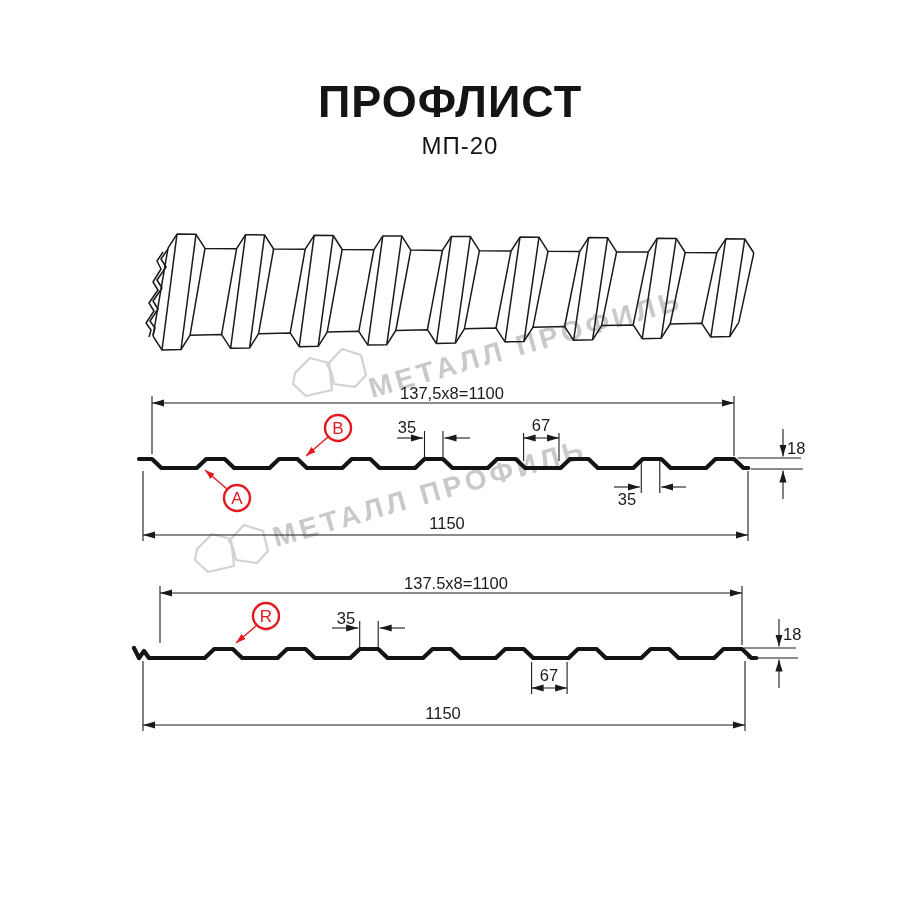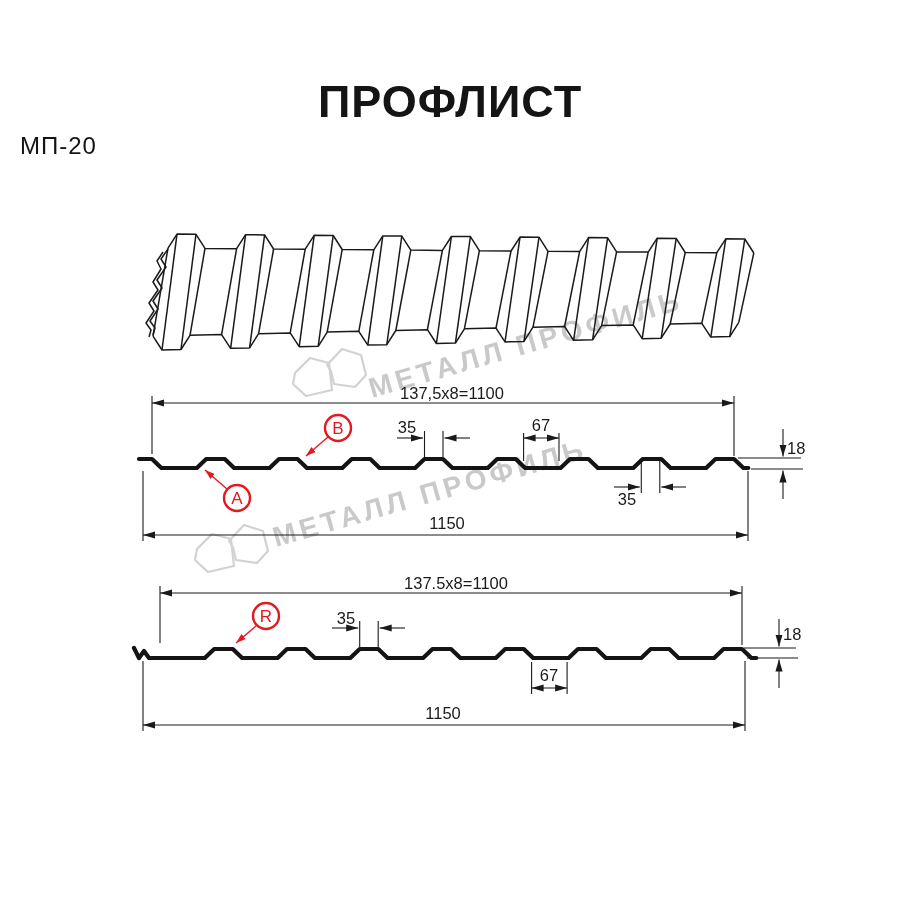--- a/index.html
+++ b/index.html
@@ -1,20 +1,20 @@
 <!DOCTYPE html>
 <html><head>
 <meta charset="utf-8">
 <style>
   html,body{margin:0;padding:0;background:#fff;}
   .stage{position:relative;width:900px;height:808px;background:#fff;overflow:hidden;
          font-family:"Liberation Sans",sans-serif;color:#141414;}
   .title{position:absolute;left:0;right:0;top:76px;text-align:center;
          font-size:45px;font-weight:700;letter-spacing:1px;color:#141414;}
-  .subtitle{position:absolute;left:0;right:0;top:132px;
+  .subtitle{position:absolute;left:0;right:0;top:132px;text-align:center;
          font-size:24px;font-weight:500;letter-spacing:1px;color:#141414;padding-left:20px;}
   .footer{position:absolute;left:0;right:0;top:795px;text-align:center;
          font-size:21px;font-weight:600;letter-spacing:0.8px;color:#1a1a1a;}
   svg{position:absolute;left:0;top:0;}
   .ln{stroke:#1a1a1a;stroke-width:1.1;fill:none;}
   .thick{stroke:#141414;stroke-width:4.2;fill:none;stroke-linejoin:round;stroke-linecap:round;}
   .sheet{stroke:#1a1a1a;stroke-width:1.5;fill:none;stroke-linejoin:round;}
   .dim{font-family:"Liberation Sans",sans-serif;font-size:16.5px;fill:#1a1a1a;}
   .wm-t{font-family:"Liberation Sans",sans-serif;font-size:28px;font-weight:700;
         letter-spacing:4px;fill:#c9c9c9;}

